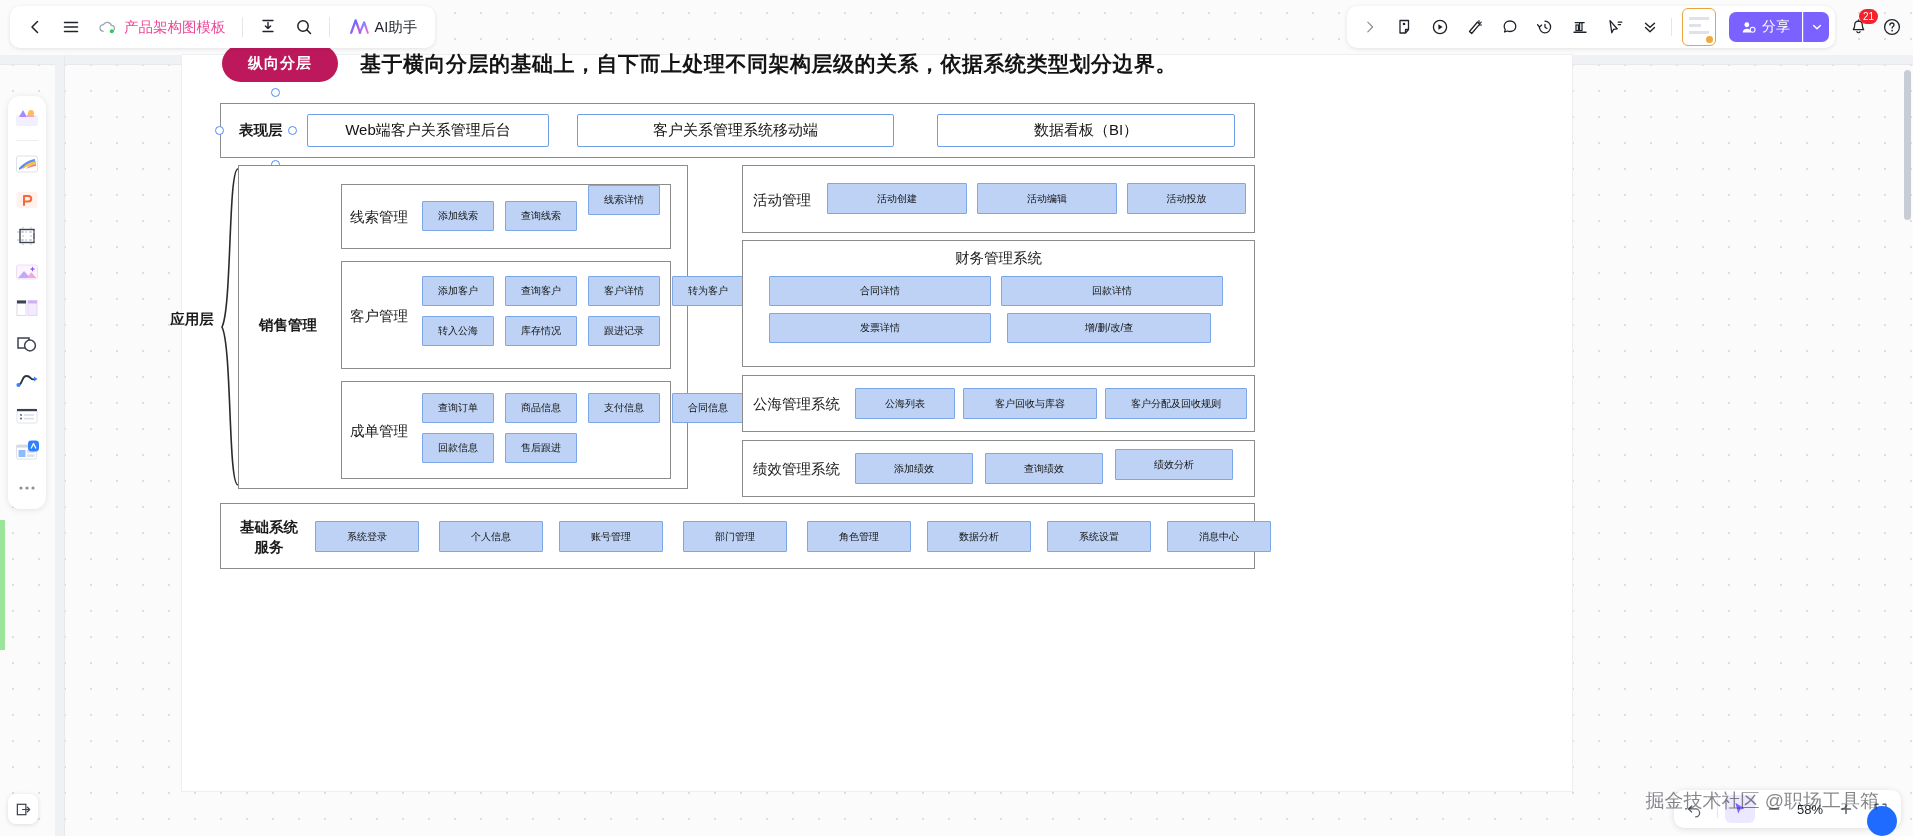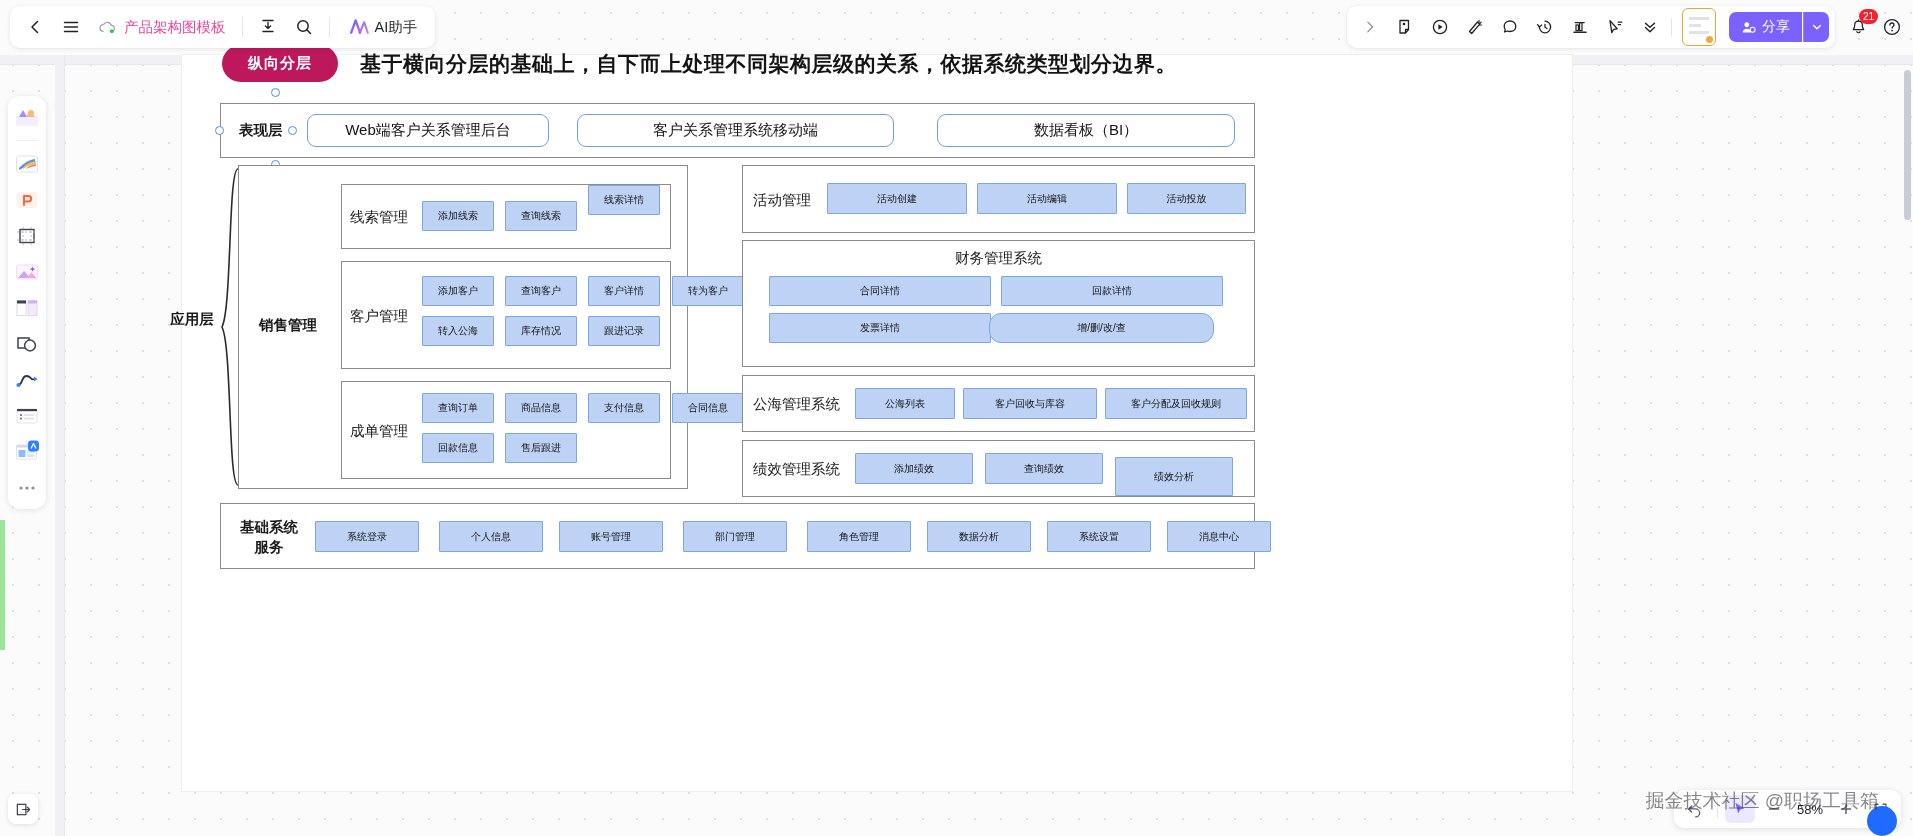--- a/index.html
+++ b/index.html
@@ -150,21 +150,21 @@
     font-size: 14.5px; font-weight: 700; color: #1a1a1a; text-align: center; line-height: 1.35;
   }
   .chip {
     border: 1.6px solid #7ba7e8; background: #bdd2f5; color:#141414;
     font-size: 10px; display:flex; align-items:center; justify-content:center;
     border-radius: 1px; white-space: nowrap;
   }
   .chip-outline {
     border: 1.6px solid #6f9fe8; background: #ffffff; color:#141414;
     font-size: 15px; display:flex; align-items:center; justify-content:center;
-    border-radius: 9px; white-space: nowrap;
+    border-radius: 2px; white-space: nowrap;
   }
   .inner-box { border: 1.6px solid #8c8c8c; background: #fff; }
   .sub-label { font-size: 14.5px; color: #1a1a1a; }
   .grp-title { font-size: 14.5px; color:#1a1a1a; text-align:center; }
 
   .anchor {
     position:absolute; width:9px;height:9px;border-radius:50%;
     border:1.4px solid #4c8ef7; background:#fff;
   }
   .brace { position:absolute; }
@@ -480,35 +480,35 @@
       <div class="chip" style="position:absolute;left:84px;top:17px;width:140px;height:31px;">活动创建</div>
       <div class="chip" style="position:absolute;left:234px;top:17px;width:140px;height:31px;">活动编辑</div>
       <div class="chip" style="position:absolute;left:384px;top:17px;width:119px;height:31px;">活动投放</div>
     </div>
 
     <div class="band" style="left:560px; top:185px; width:513px; height:127px;">
       <div class="grp-title" style="position:absolute;left:0;right:0;top:8px;">财务管理系统</div>
       <div class="chip" style="position:absolute;left:26px;top:35px;width:222px;height:30px;">合同详情</div>
       <div class="chip" style="position:absolute;left:258px;top:35px;width:222px;height:30px;">回款详情</div>
       <div class="chip" style="position:absolute;left:26px;top:72px;width:222px;height:30px;">发票详情</div>
-      <div class="chip" style="position:absolute;left:246px;top:72px;width:225px;height:30px;border-radius:12px;">增/删/改/查</div>
+      <div class="chip" style="position:absolute;left:264px;top:72px;width:204px;height:30px;">增/删/改/查</div>
     </div>
 
     <div class="band" style="left:560px; top:320px; width:513px; height:57px;">
       <div class="sub-label" style="position:absolute;left:10px;top:19px;">公海管理系统</div>
       <div class="chip" style="position:absolute;left:112px;top:12px;width:100px;height:31px;">公海列表</div>
       <div class="chip" style="position:absolute;left:220px;top:12px;width:134px;height:31px;">客户回收与库容</div>
       <div class="chip" style="position:absolute;left:362px;top:12px;width:142px;height:31px;">客户分配及回收规则</div>
     </div>
 
     <div class="band" style="left:560px; top:385px; width:513px; height:57px;">
       <div class="sub-label" style="position:absolute;left:10px;top:19px;">绩效管理系统</div>
       <div class="chip" style="position:absolute;left:112px;top:12px;width:118px;height:31px;">添加绩效</div>
       <div class="chip" style="position:absolute;left:242px;top:12px;width:118px;height:31px;">查询绩效</div>
-      <div class="chip" style="position:absolute;left:372px;top:16px;width:118px;height:39px;">绩效分析</div>
+      <div class="chip" style="position:absolute;left:372px;top:8px;width:118px;height:31px;">绩效分析</div>
     </div>
 
     <div class="band" style="left:38px; top:448px; width:1035px; height:66px;">
       <div class="band-label" style="position:absolute;left:12px;top:14px;width:72px;">
         <div>基础系统</div>
         <div>服务</div>
       </div>
       <div class="chip" style="position:absolute;left:94px;top:17px;width:104px;height:31px;">系统登录</div>
       <div class="chip" style="position:absolute;left:218px;top:17px;width:104px;height:31px;">个人信息</div>
       <div class="chip" style="position:absolute;left:338px;top:17px;width:104px;height:31px;">账号管理</div>

